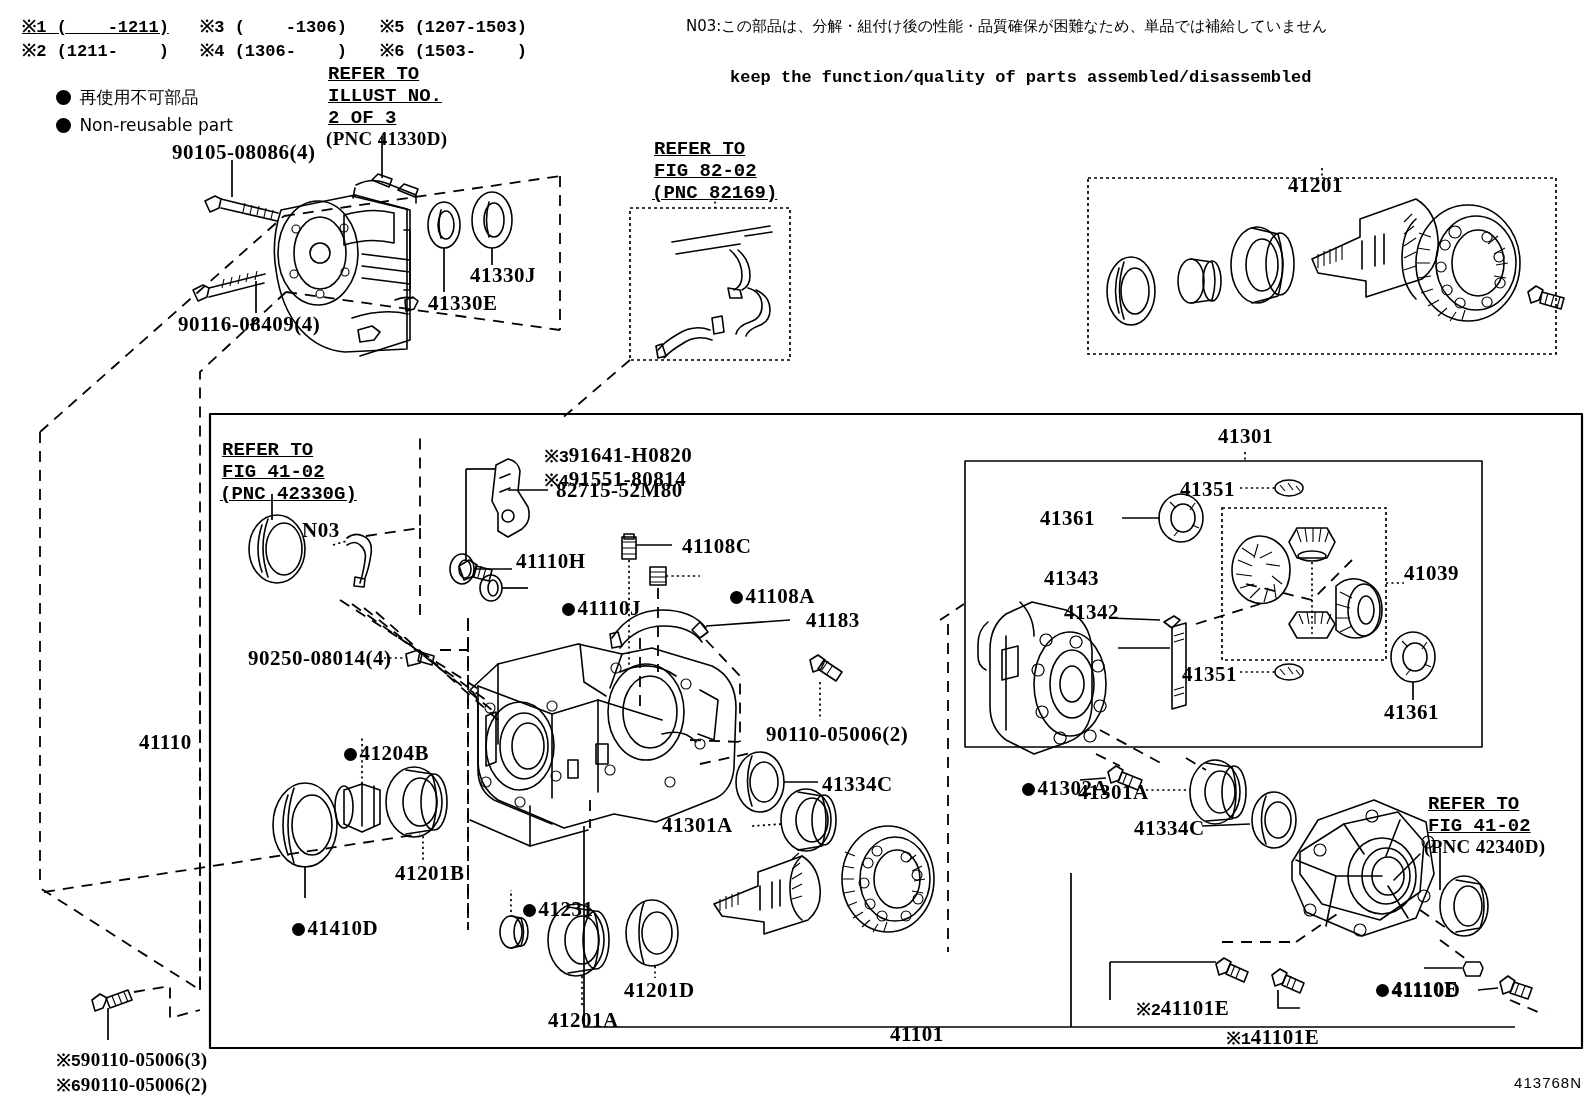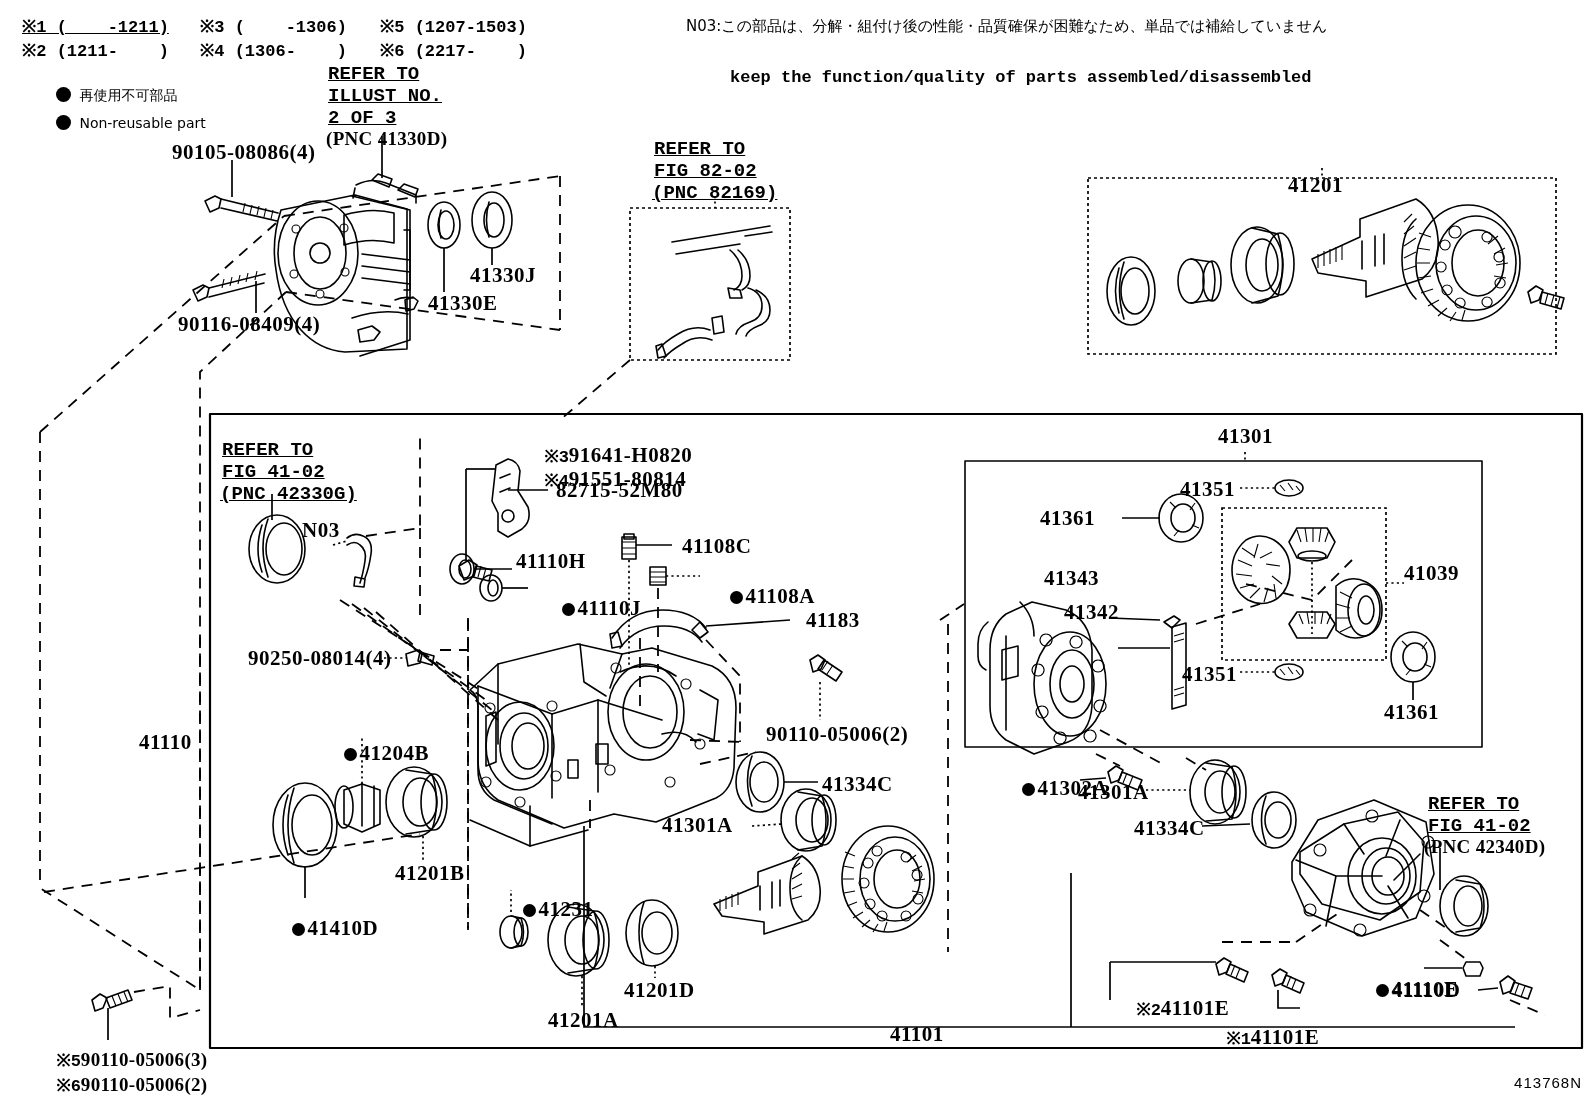--- a/index.html
+++ b/index.html
@@ -4,21 +4,21 @@
 <style>
   html,body{margin:0;padding:0;background:#ffffff;}
   body{width:1592px;height:1099px;position:relative;overflow:hidden;
        font-family:"Liberation Mono","DejaVu Sans Mono",monospace;color:#000;}
   #root{position:relative;width:1592px;height:1099px;}
   .lbl{position:absolute;white-space:pre;line-height:1.18;}
   
   .pn{font-family:"Liberation Serif","DejaVu Serif",serif;font-weight:bold;font-size:21px;letter-spacing:0.5px;text-align:center;}
   .pn-sm{font-family:"Liberation Serif","DejaVu Serif",serif;font-weight:bold;font-size:19px;letter-spacing:0.3px;}
   .mono-sm{font-family:"Liberation Mono","DejaVu Sans Mono",monospace;font-weight:bold;font-size:17px;}
-  .jp{font-family:"DejaVu Sans","Liberation Sans",sans-serif;font-size:14px;font-weight:normal;}
+  .jp{font-family:"DejaVu Sans","Liberation Sans",sans-serif;font-size:17px;font-weight:normal;}
   .jp-s{font-family:"DejaVu Sans","Liberation Sans",sans-serif;font-size:15px;}
   .dot{display:inline-block;width:13px;height:13px;border-radius:50%;background:#000;vertical-align:-1px;margin-right:2px;}
   .note-dot{display:inline-block;width:15px;height:15px;border-radius:50%;background:#000;vertical-align:-2px;margin-right:8px;}
   .ref{font-family:"Liberation Mono","DejaVu Sans Mono",monospace;font-weight:bold;font-size:19px;line-height:1.32;text-decoration:underline;}
   svg{position:absolute;left:0;top:0;pointer-events:none;}
   .corner{position:absolute;right:10px;bottom:8px;font-family:"Liberation Sans",sans-serif;font-size:15px;letter-spacing:1px;}
 </style>
 </head>
 <body>
 
@@ -453,21 +453,21 @@
     <path class="dashl" d="M376 612 L498 720"></path>
     <path class="dashl" d="M420 528 L420 616"></path>
     <path class="dashl" d="M468 618 L468 930"></path>
   </svg>
 
   <div class="lbl mono-sm" style="left:22px;top:18px;text-decoration:underline;">※1 (    -1211)</div>
   <div class="lbl mono-sm" style="left:200px;top:18px;">※3 (    -1306)</div>
   <div class="lbl mono-sm" style="left:380px;top:18px;">※5 (1207-1503)</div>
   <div class="lbl mono-sm" style="left:22px;top:42px;">※2 (1211-    )</div>
   <div class="lbl mono-sm" style="left:200px;top:42px;">※4 (1306-    )</div>
-  <div class="lbl mono-sm" style="left:380px;top:42px;">※6 (2217-    )</div>
+  <div class="lbl mono-sm" style="left:380px;top:42px;">※6 (1503-    )</div>
 
   <div class="lbl" style="left:18px;top:68px;">
     <span class="note-dot"></span><span class="jp">再使用不可部品</span>
   </div>
   <div class="lbl" style="left:18px;top:96px;">
     <span class="note-dot"></span><span class="jp">Non-reusable part</span>
   </div>
 
   <div class="lbl jp-s" style="left:686px;top:18px;">N03:この部品は、分解・組付け後の性能・品質確保が困難なため、単品では補給していません</div>
   <div class="lbl mono-sm" style="left:730px;top:68px;">keep the function/quality of parts assembled/disassembled</div>

